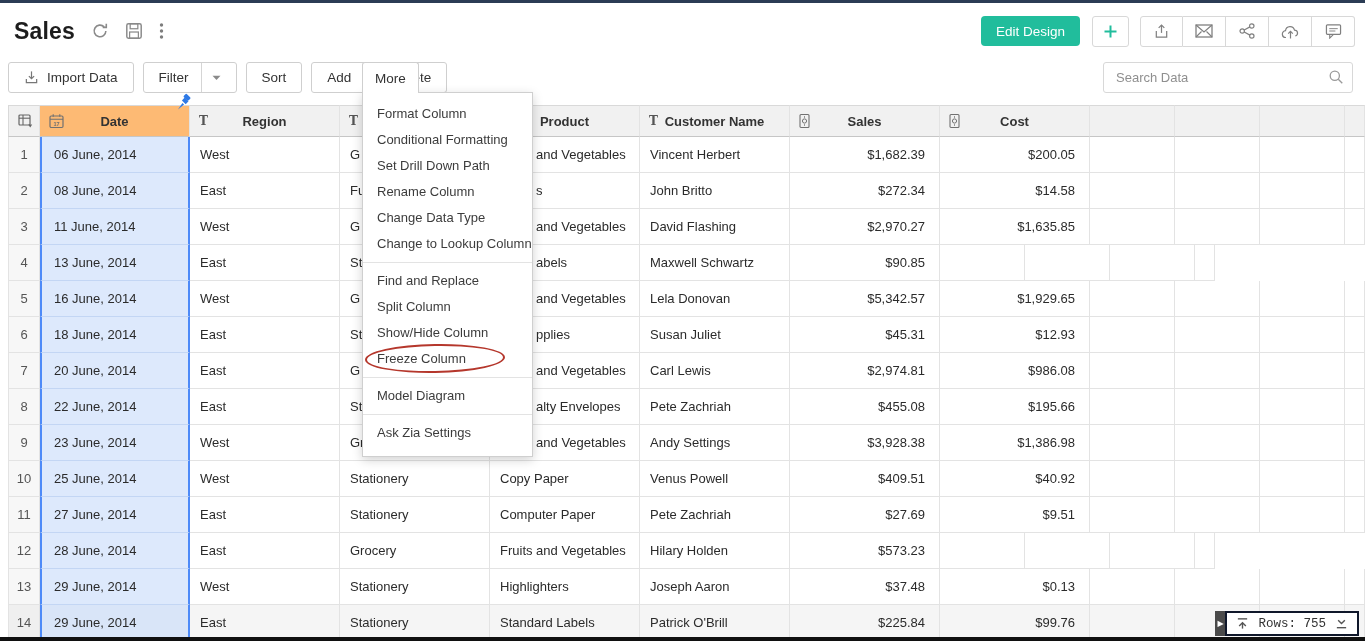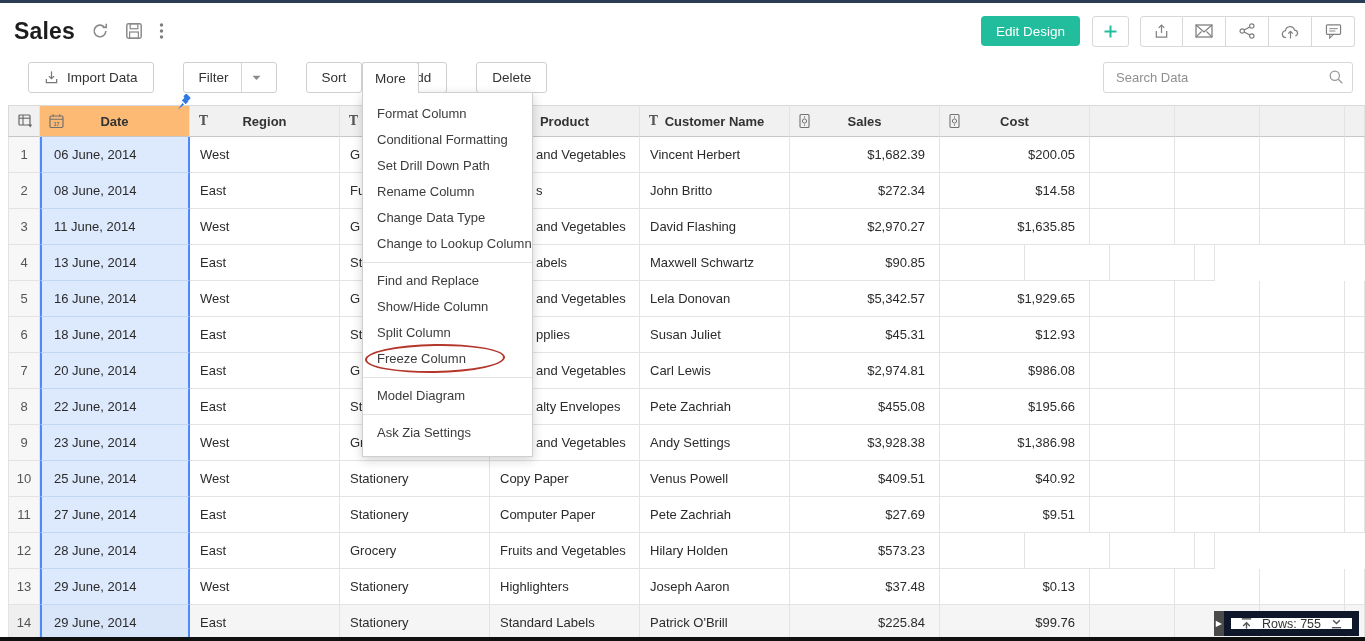--- a/index.html
+++ b/index.html
@@ -20,21 +20,21 @@
   .segmented{display:flex;margin-left:11px;}
   .seg{height:31px;width:43px;border:1px solid #d8d8d8;border-left:none;background:#fff;display:flex;
        align-items:center;justify-content:center;cursor:pointer;box-sizing:border-box;}
   .seg:first-child{border-left:1px solid #d8d8d8;border-radius:3px 0 0 3px;}
   .seg:last-child{border-radius:0 3px 3px 0;}
 
   
   .toolbar{position:absolute;top:62px;left:8px;right:8px;height:31px;display:flex;align-items:center;}
   .tbtn{height:31px;border:1px solid #cfcfcf;border-radius:3px;background:#fff;color:#333;font-size:13.5px;
         font-family:inherit;padding:0 15px;margin-right:9px;display:flex;align-items:center;cursor:pointer;
-        box-sizing:border-box;margin-left:20px;}
+        box-sizing:border-box;}
   .tbtn .bicon{margin-right:8px;display:flex;align-items:center;}
   .filter .divider{width:1px;height:29px;background:#d5d5d5;margin:0 10px 0 12px;}
   .searchbox{position:absolute;right:4px;top:0;width:250px;height:31px;}
   .searchbox input{width:100%;height:100%;box-sizing:border-box;border:1px solid #d8d8d8;border-radius:3px;
         padding:0 30px 0 12px;font-size:13px;font-family:inherit;color:#333;}
   .searchbox input::placeholder{color:#8f8f8f;}
   .searchbox .mag{position:absolute;right:9px;top:7px;}
 
   
   .grid{position:absolute;top:105px;left:8px;width:1357px;z-index:1;}
@@ -72,21 +72,21 @@
         position:relative;white-space:nowrap;}
   .menu-sep{height:1px;background:#e3e3e3;margin:5px 0;}
   .ellipse{position:absolute;left:2px;top:-2px;width:140px;height:29px;border:2px solid #b5372c;
         border-radius:50%;transform:rotate(-1deg);pointer-events:none;box-sizing:border-box;}
 
   
   .bottombar{position:absolute;left:0;bottom:0;width:100%;height:4px;background:#101010;z-index:25;}
   .rows-widget{position:absolute;right:6px;bottom:5px;z-index:30;display:flex;align-items:stretch;height:25px;}
   .rw-handle{width:10px;background:#4a4a4a;display:flex;align-items:center;justify-content:center;
         color:#fff;font-size:8px;cursor:pointer;}
-  .rw-body{display:flex;align-items:center;background:#fff;border:7px solid #0f172a;padding:0 9px;gap:9px;}
+  .rw-body{display:flex;align-items:center;background:#fff;border:2px solid #0f172a;padding:0 9px;gap:9px;font-family:Liberation Mono, monospace;}
   .rw-label{font-size:12.5px;color:#333;}
   svg{display:block;}
 </style>
 </head>
 <body>
 
 <div class="app">
   <div class="topstrip"></div>
 
   <div class="titlebar">
@@ -507,22 +507,22 @@
     <div class="menu-tab">More</div>
     <div class="menu-panel" id="menu-panel">
         <div class="menu-item">Format Column</div>
         <div class="menu-item">Conditional Formatting</div>
         <div class="menu-item">Set Drill Down Path</div>
         <div class="menu-item">Rename Column</div>
         <div class="menu-item">Change Data Type</div>
         <div class="menu-item">Change to Lookup Column</div>
         <div class="menu-sep"></div>
         <div class="menu-item">Find and Replace</div>
+        <div class="menu-item">Split Column</div>
         <div class="menu-item">Show/Hide Column</div>
-        <div class="menu-item">Split Column</div>
         <div class="menu-item"><span class="ellipse"></span>Freeze Column</div>
         <div class="menu-sep"></div>
         <div class="menu-item">Model Diagram</div>
         <div class="menu-sep"></div>
         <div class="menu-item">Ask Zia Settings</div>
       </div>
   </div>
 
   <div class="rows-widget">
     <div class="rw-handle">▶</div>

